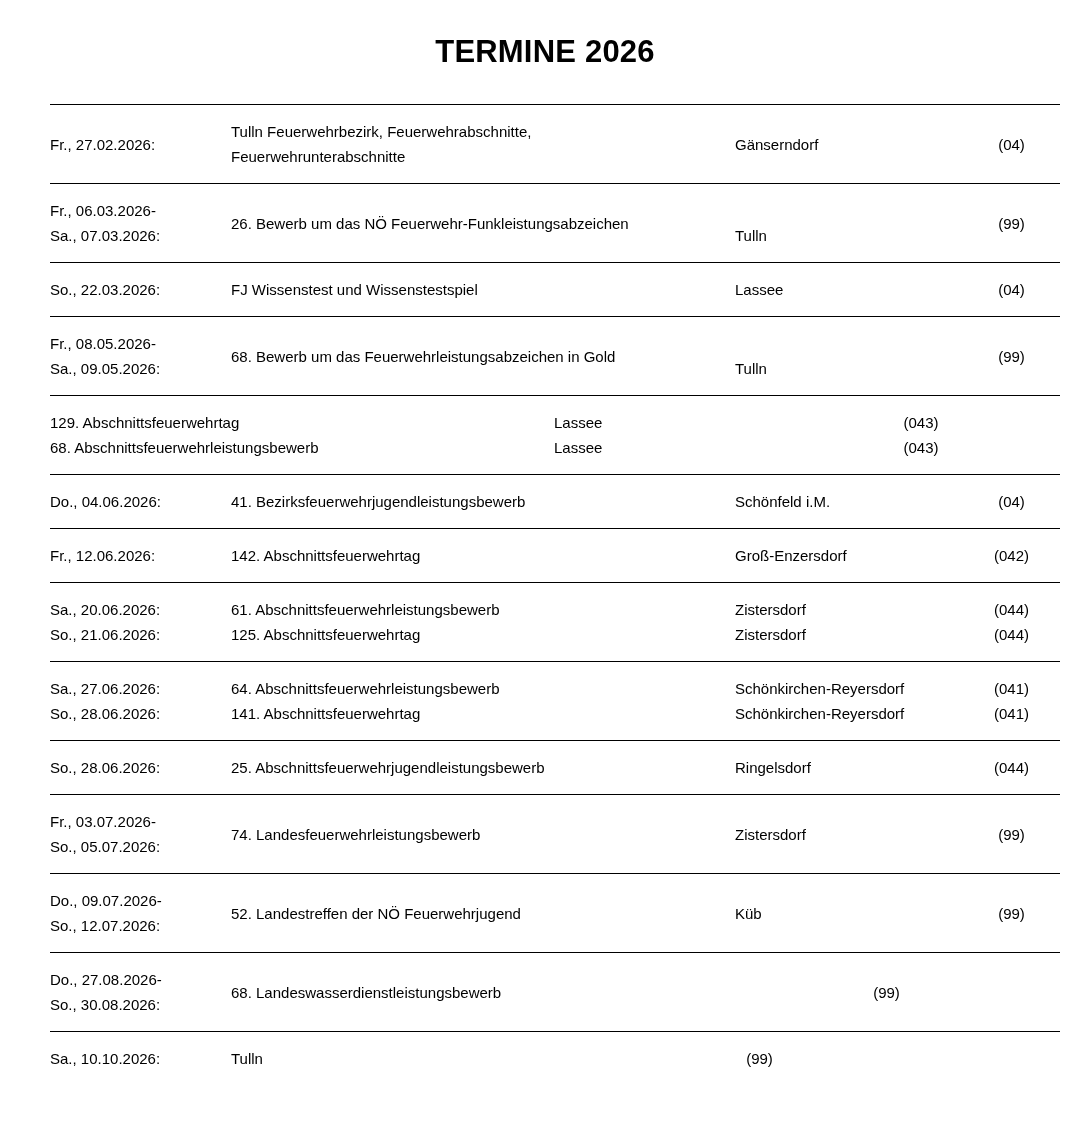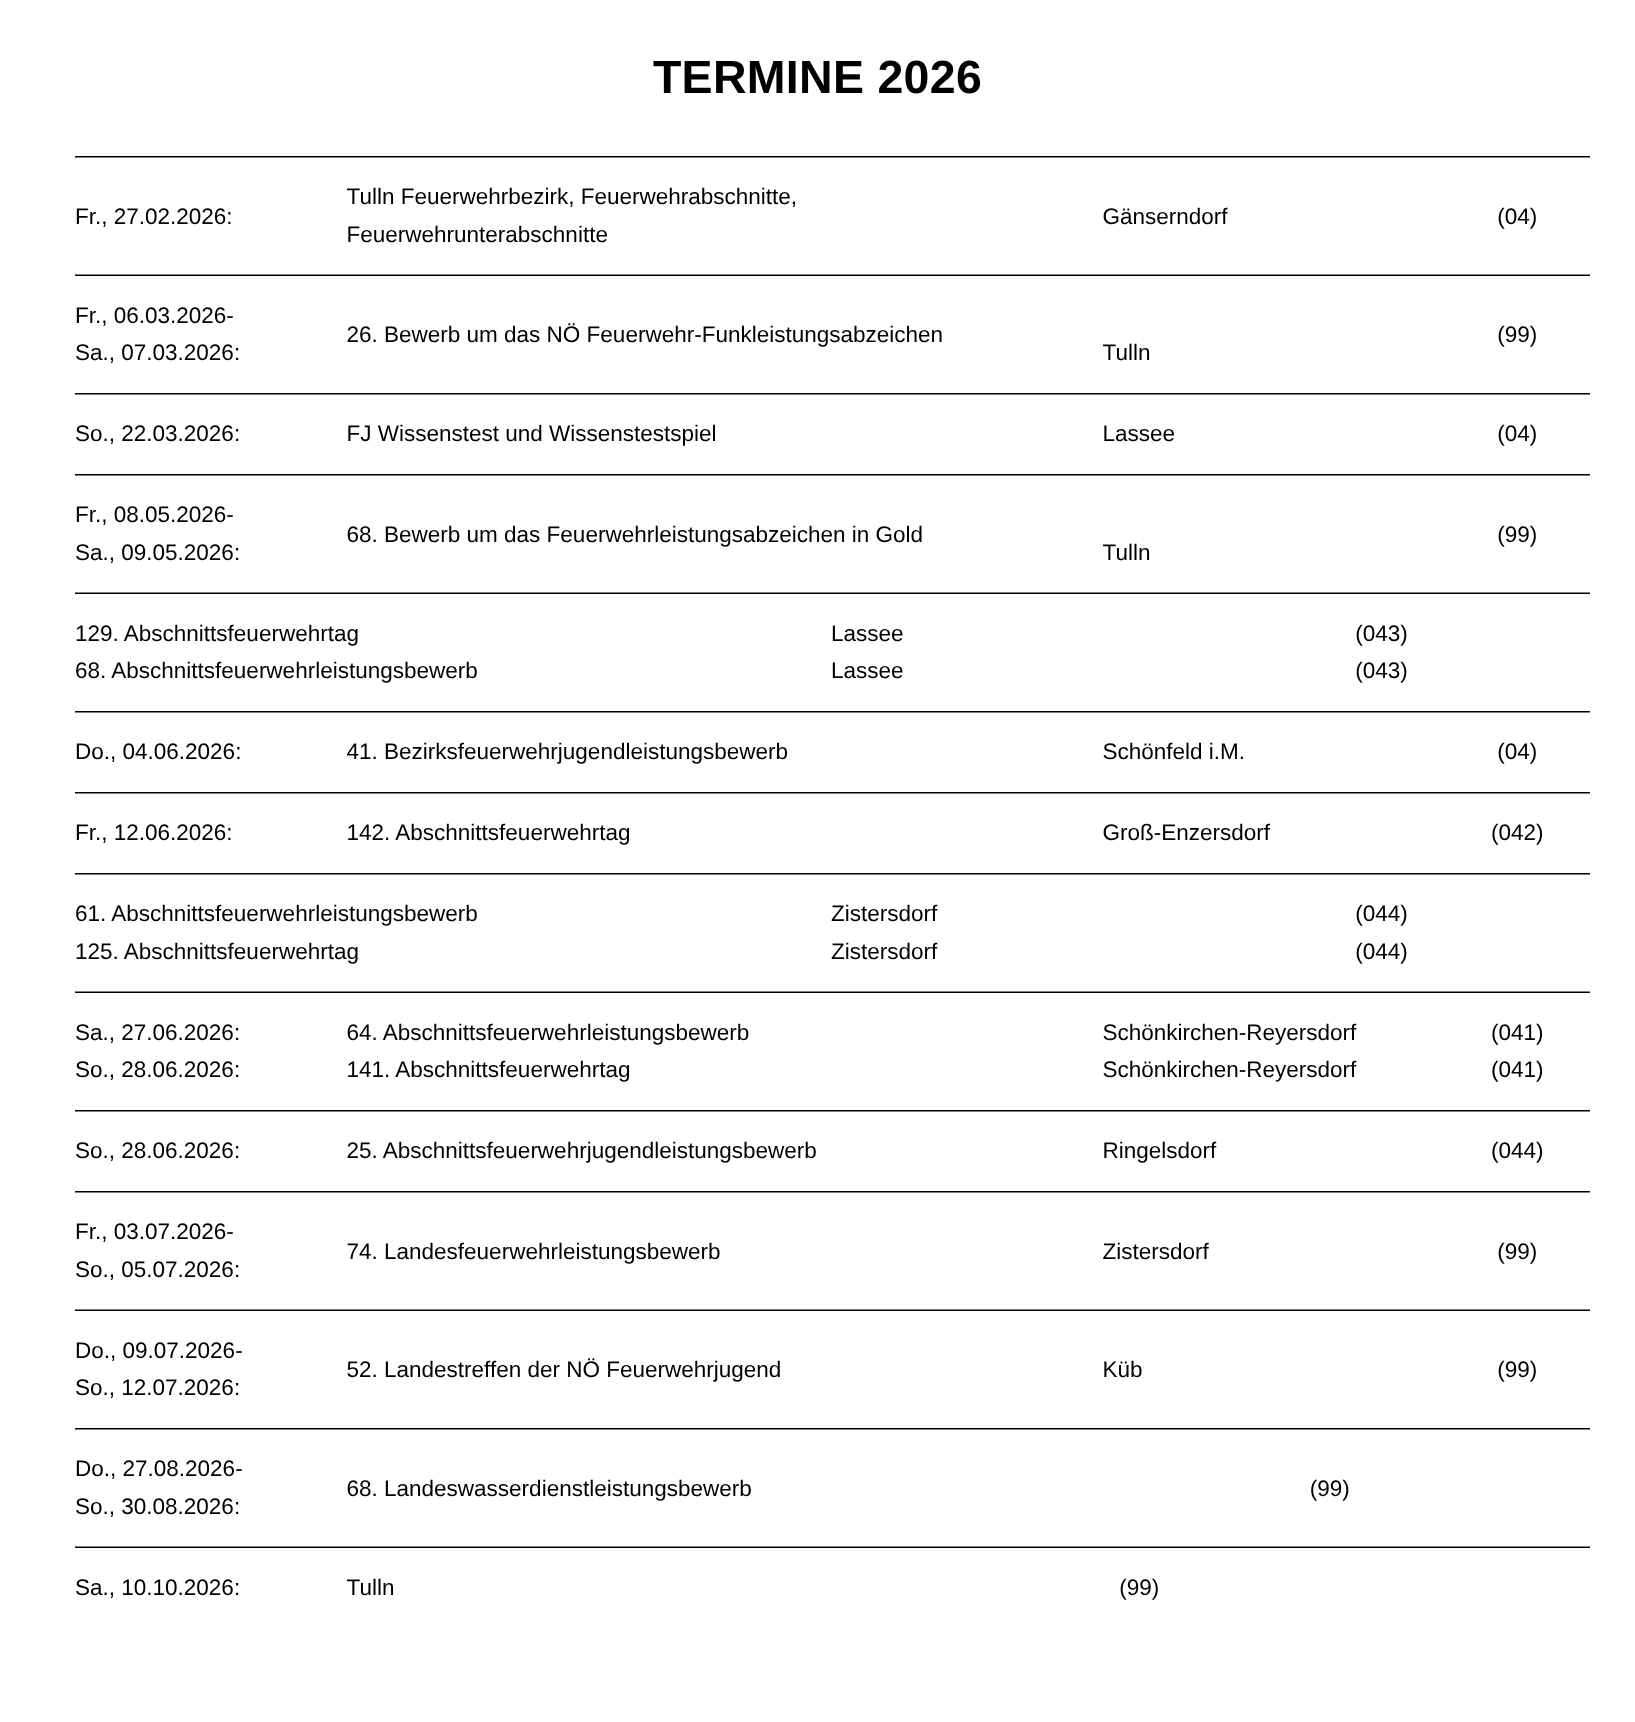--- a/index.html
+++ b/index.html
@@ -149,20 +149,22 @@
     </div>
 
     <div class="row">
       <div class="col-datum">Fr., 12.06.2026:</div>
       <div class="col-art">142. Abschnittsfeuerwehrtag</div>
       <div class="col-ort">Groß-Enzersdorf</div>
       <div class="col-instanz">(042)</div>
     </div>
 
     <div class="row">
+      <div class="col-datum">Sa., 20.06.2026:
+So., 21.06.2026:</div>
       <div class="col-art">61. Abschnittsfeuerwehrleistungsbewerb
 125. Abschnittsfeuerwehrtag</div>
       <div class="col-ort">Zistersdorf
 Zistersdorf</div>
       <div class="col-instanz">(044)
 (044)</div>
     </div>
 
     <div class="row">
       <div class="col-datum">Sa., 27.06.2026:

